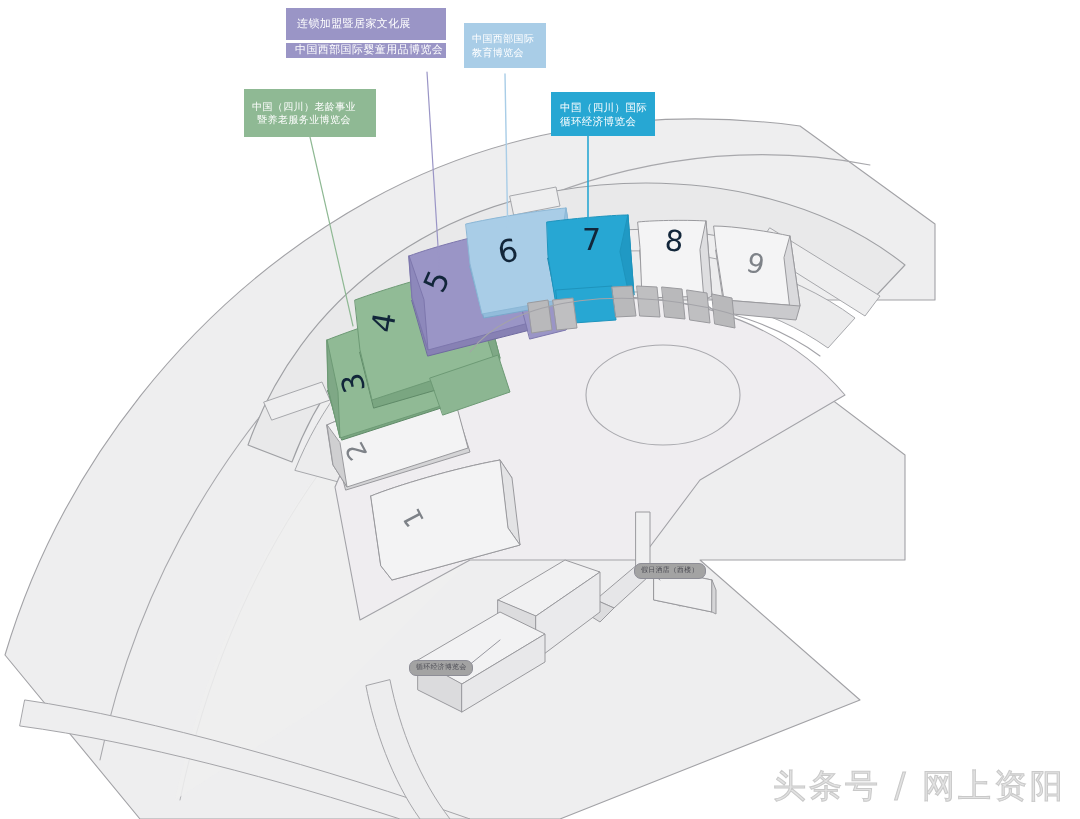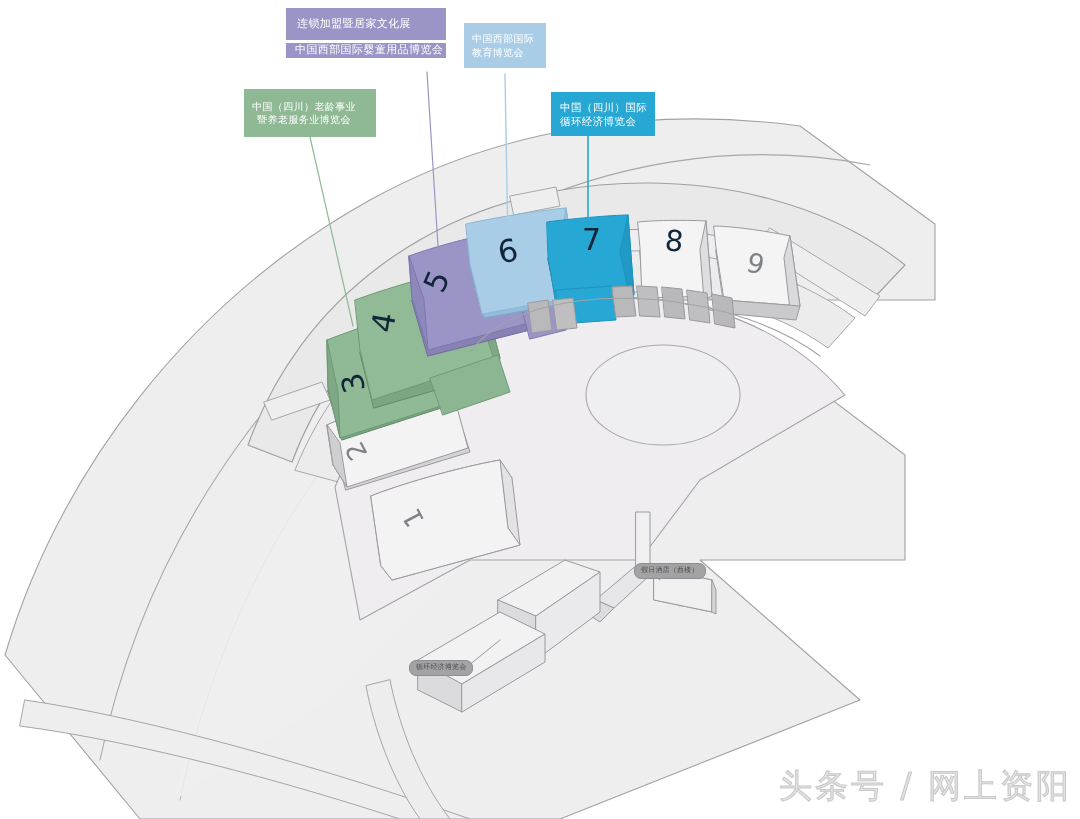--- a/index.html
+++ b/index.html
@@ -47,21 +47,21 @@
     color:#12263a;
     font-weight:400;
     user-select:none;
     line-height:1;
   }
   .hallnum.light{color:#7e8288;}
 
   
   #watermark{
     position:absolute;
-    right:8px;bottom:10px;
+    right:14px;bottom:10px;
     font-size:33px;
     letter-spacing:3px;
     color:#e2e2e2;
     -webkit-text-stroke:1px #c9c9c9;
     text-shadow:0 1px 0 #ffffff;
     white-space:nowrap;
     user-select:none;
   }
 </style>
 </head>

